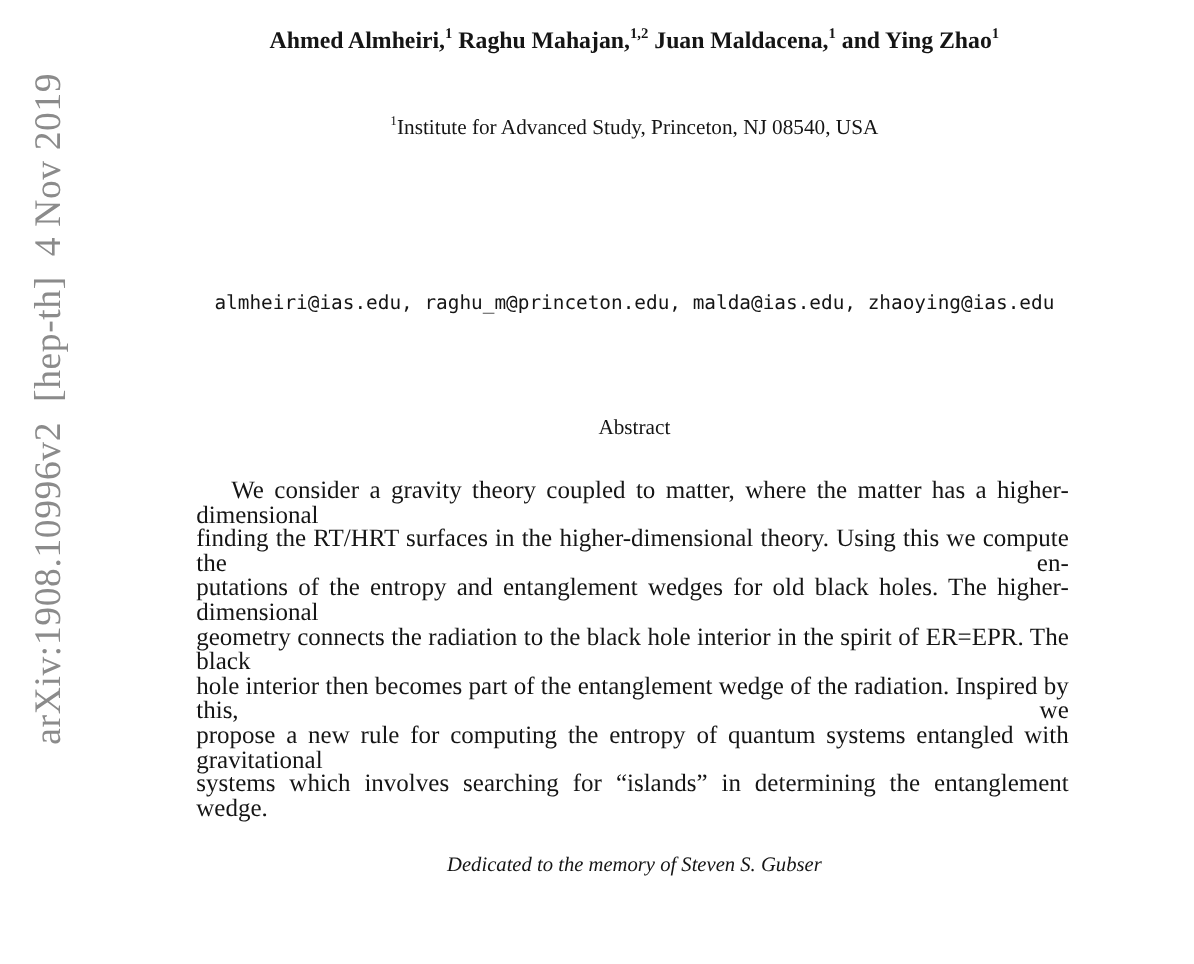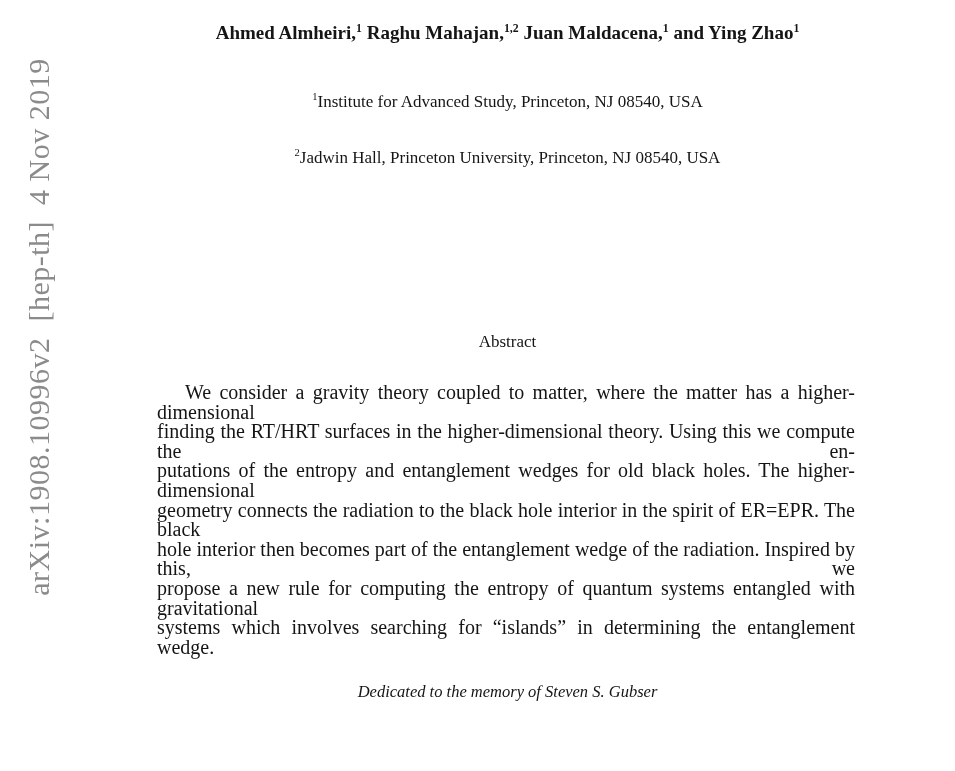--- a/index.html
+++ b/index.html
@@ -68,22 +68,22 @@
 <body>
 
 <div class="watermark" style="color: rgb(139, 139, 139);">arXiv:1908.10996v2  [hep-th]  4 Nov 2019</div>
 
 <div class="content">
 
   <div class="authors">Ahmed Almheiri,<sup>1</sup> Raghu Mahajan,<sup>1,2</sup> Juan Maldacena,<sup>1</sup> and Ying Zhao<sup>1</sup></div>
 
   <div class="affil affil-1"><sup>1</sup>Institute for Advanced Study, Princeton, NJ 08540, USA</div>
 
-  <div class="affil affil-2"><sup>2</sup>Jadwin Hall, Princeton University, Princeton, NJ 08540, USA</div>
 
+  <div class="emails">almheiri@ias.edu, raghu_m@princeton.edu, malda@ias.edu, zhaoying@ias.edu</div>
 
   <div class="abstract-heading">Abstract</div>
 
   <div class="abstract-body">
       <div class="abs-line first">We consider a gravity theory coupled to matter, where the matter has a higher-dimensional</div>
       <div class="abs-line">finding the RT/HRT surfaces in the higher-dimensional theory. Using this we compute the en-</div>
       <div class="abs-line">putations of the entropy and entanglement wedges for old black holes. The higher-dimensional</div>
       <div class="abs-line">geometry connects the radiation to the black hole interior in the spirit of ER=EPR. The black</div>
       <div class="abs-line">hole interior then becomes part of the entanglement wedge of the radiation. Inspired by this, we</div>
       <div class="abs-line">propose a new rule for computing the entropy of quantum systems entangled with gravitational</div>

